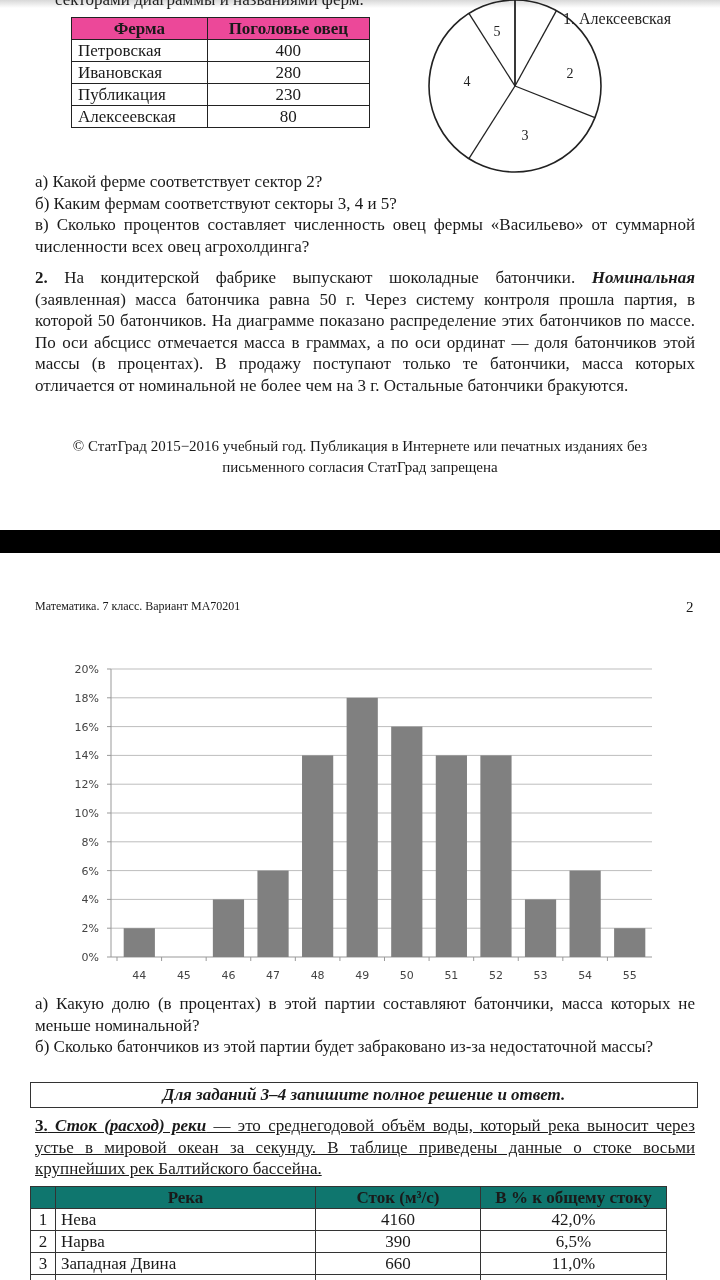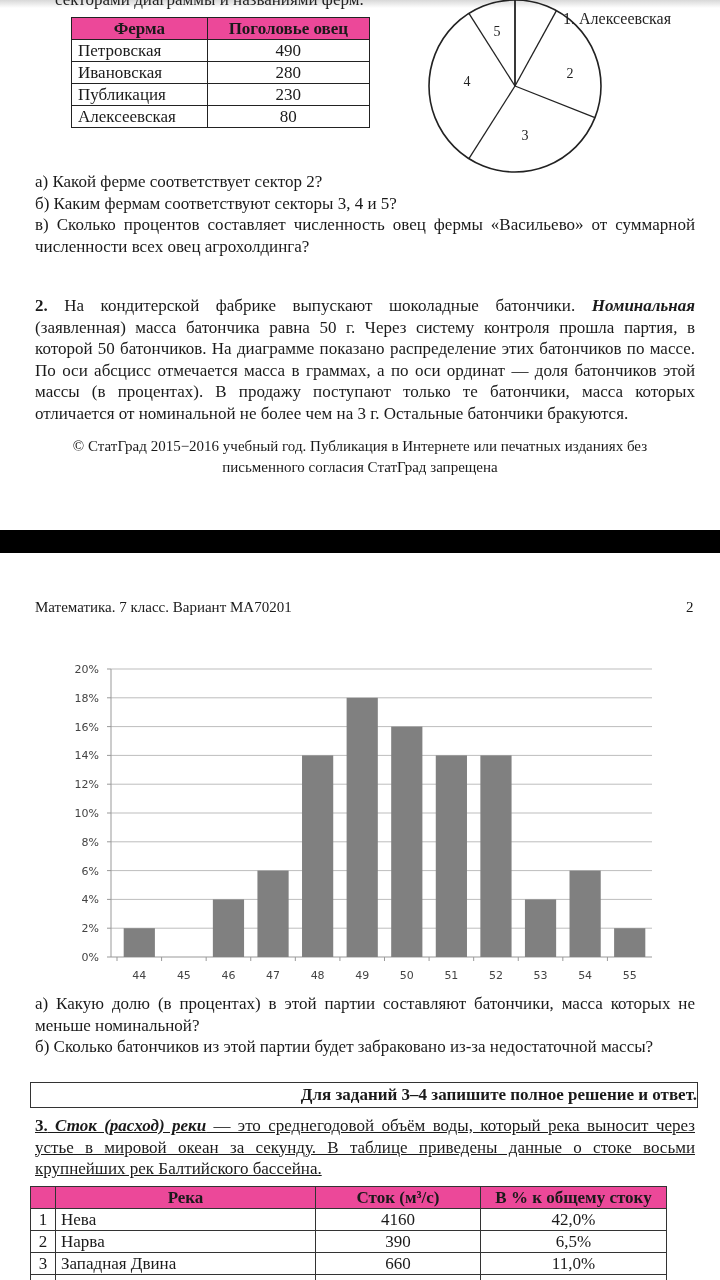--- a/index.html
+++ b/index.html
@@ -11,27 +11,27 @@
   .cutline { left:55px; top:-10px; font-size:17px; color:#222; white-space:nowrap; }
   table.farm { position:absolute; left:71px; top:17px; width:299px; border-collapse:collapse; font-size:17px; }
   table.farm th, table.farm td { border:1.5px solid #222; padding:0 6px; height:21px; line-height:20px; }
   table.farm th { background:#ec4899; font-weight:bold; }
   table.farm td.num { text-align:center; }
   .para { font-size:17px; line-height:21.5px; text-align:justify; }
   .para p { margin:0; }
   .q { left:35px; width:660px; }
   .center { text-align:center; }
   .blackband { left:0; top:530px; width:720px; height:23px; background:#000; }
-  .header { left:35px; top:599px; font-size:15px; }
+  .header { left:35px; top:599px; font-size:12px; }
   .pagenum { left:686px; top:599px; font-size:15px; }
   .boxnote { left:30px; top:1082px; width:666px; height:24px; border:1.5px solid #333;
-             text-align:right; font-size:17px; font-weight:bold; line-height:24px; }
+             text-align:center; font-size:17px; font-weight:bold; font-style:italic; line-height:24px; }
   table.river { position:absolute; left:30px; top:1186px; width:637px; border-collapse:collapse; font-size:17px; }
   table.river th, table.river td { border:1.5px solid #333; height:21px; line-height:20px; padding:0 5px; }
-  table.river th { background:#ec4899; }
+  table.river th { background:#0f766e; }
   table.river td.c { text-align:center; }
   .chartbox { left:60px; top:655px; width:620px; height:330px; }
   .chartbox text { font-family:"DejaVu Sans", sans-serif; font-size:11px; fill:#444; }
   .pie text { font-family:"Liberation Serif", serif; }
 </style>
 </head>
 <body>
 
 <div class="topshadow"></div>
 <div class="abs cutline">секторами диаграммы и названиями ферм.</div>
@@ -39,21 +39,21 @@
 <table class="farm">
   <thead>
     <tr>
       <th>Ферма</th>
       <th>Поголовье овец</th>
     </tr>
   </thead>
   <tbody>
     <tr>
         <td>Петровская</td>
-        <td class="num">490</td>
+        <td class="num">400</td>
       </tr>
     <tr>
         <td>Ивановская</td>
         <td class="num">280</td>
       </tr>
     <tr>
         <td>Публикация</td>
         <td class="num">230</td>
       </tr>
     <tr>
@@ -76,21 +76,21 @@
     <line x1="115" y1="86" x2="68.91889563180632" y2="13.38779840682669" stroke="#222" stroke-width="1.3"></line>
     <text x="97" y="36" text-anchor="middle" font-size="14" fill="#222">5</text>
   </svg>
 
 <div class="abs para q" style="top:171px;">
   <p>а) Какой ферме соответствует сектор 2?</p>
   <p>б) Каким фермам соответствуют секторы 3, 4 и 5?</p>
   <p>в) Сколько процентов составляет численность овец фермы «Васильево» от суммарной численности всех овец агрохолдинга?</p>
 </div>
 
-<div class="abs para q" style="top:267px;margin-top:28px;">
+<div class="abs para q" style="top:267px;">
   <p><b>2.</b><span> На кондитерской фабрике выпускают шоколадные батончики. </span><b><i>Номинальная</i></b><span> (заявленная) масса батончика равна 50 г. Через систему контроля прошла партия, в которой 50 батончиков. На диаграмме показано распределение этих батончиков по массе. По оси абсцисс отмечается масса в граммах, а по оси ординат — доля батончиков этой массы (в процентах). В продажу поступают только те батончики, масса которых отличается от номинальной не более чем на 3 г. Остальные батончики бракуются.</span></p>
 </div>
 
 <div class="abs center" style="left:0;top:428px;width:720px;font-size:15px;line-height:21px;margin-top:8px;">
   <div>© СтатГрад 2015−2016 учебный год. Публикация в Интернете или печатных изданиях без</div>
   <div>письменного согласия СтатГрад запрещена</div>
 </div>
 
 <div class="abs blackband"></div>
 

